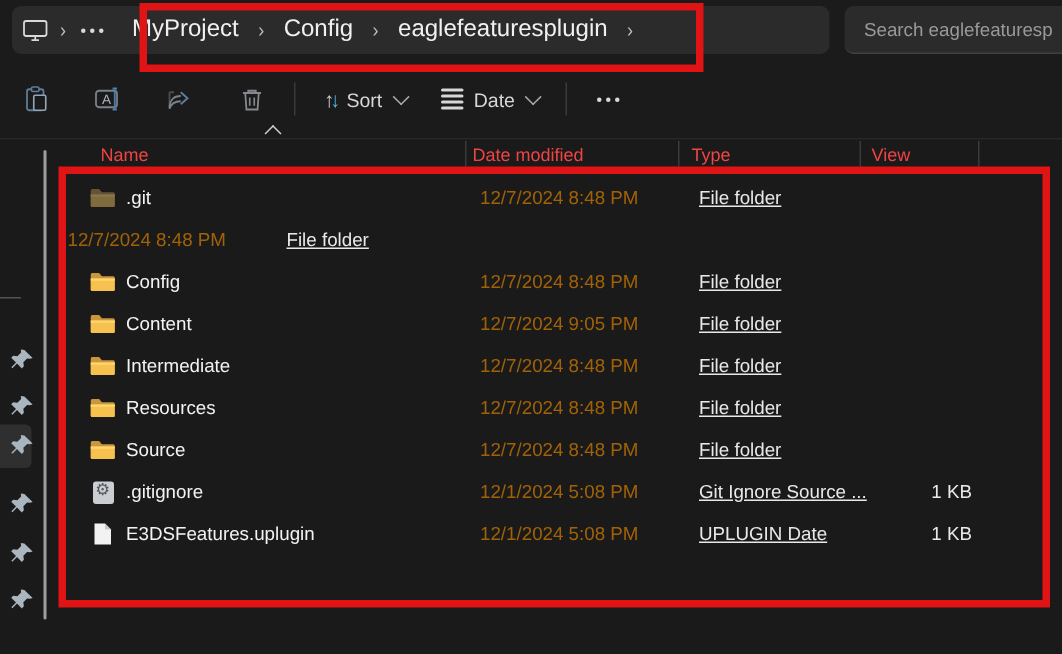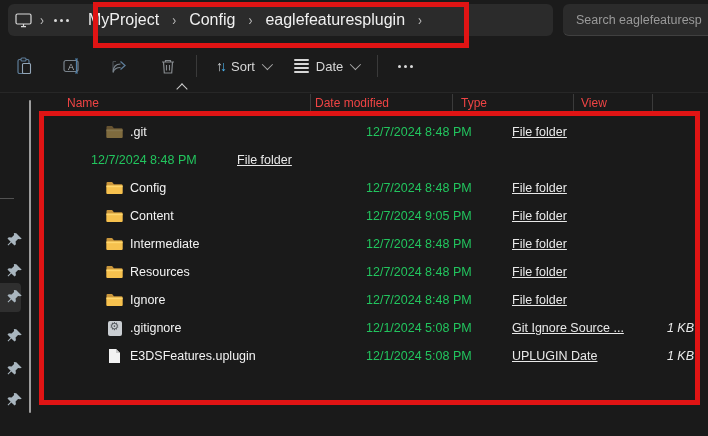--- a/index.html
+++ b/index.html
@@ -44,25 +44,25 @@
   .colheader{position:absolute;left:35px;top:92px;width:668px;height:22px;font-size:12px;color:#ef4444;}
   .colheader .h{position:absolute;top:4px;white-space:nowrap;}
   .h-name{left:32px;}
   .h-date{left:280px;}
   .h-type{left:426px;}
   .h-size{left:546px;}
   .col-div{position:absolute;top:2px;width:1px;height:17px;background:#3b3b3b;}
   .sort-caret{position:absolute;left:143px;top:-7px;width:7px;height:7px;border-left:1.3px solid #cfcfcf;border-top:1.3px solid #cfcfcf;transform:rotate(45deg);}
   
   .filelist{position:absolute;left:40px;top:118px;width:668px;}
-  .frow{display:flex;height:28px;align-items:center;font-size:12.5px;padding-left:46px;}
+  .frow{display:flex;height:28px;align-items:center;font-size:12.5px;}
   .c-name{width:275px;display:flex;align-items:center;padding-left:20px;box-sizing:border-box;gap:7px;color:#f3f3f3;white-space:nowrap;}
-  .c-date{width:142px;padding-left:5px;box-sizing:border-box;color:#22c55e;white-space:nowrap;}
+  .c-date{width:142px;padding-left:5px;box-sizing:border-box;color:#a16207;white-space:nowrap;}
   .c-type{width:121px;padding-left:9px;box-sizing:border-box;color:#e9e9e9;white-space:nowrap;text-decoration:underline;}
-  .c-size{width:79px;padding-right:9px;box-sizing:border-box;color:#e9e9e9;text-align:right;white-space:nowrap;font-style:italic;}
+  .c-size{width:79px;padding-right:9px;box-sizing:border-box;color:#e9e9e9;text-align:right;white-space:nowrap;}
   .ficon{width:17px;height:16px;display:flex;align-items:center;justify-content:center;flex:0 0 17px;}
   .dimfolder{filter:brightness(.55) saturate(.7);}
   .gearwrap{position:relative;width:14px;height:15px;}
   .gearwrap .docbg{position:absolute;inset:0;background:#caced2;border-radius:2px;}
   .gearwrap .gear{position:absolute;left:0;top:-1px;width:14px;text-align:center;font-size:11px;color:#55595e;}
   
   .rail-divider{position:absolute;left:0;top:198px;width:14px;height:1px;background:#525252;}
   .rail-scroll{position:absolute;left:29px;top:100px;width:2px;height:313px;background:#9d9d9d;border-radius:1px;}
   .pin{position:absolute;left:7px;width:17px;height:17px;}
   .pin-active-bg{position:absolute;left:0;top:283px;width:21px;height:29px;background:#2f2f2f;border-radius:0 4px 4px 0;}
@@ -253,21 +253,21 @@
      </div>
     <div class="frow">
        <div class="c-name">
         <span class="ficon">
           <svg class="" width="17" height="14" viewBox="0 0 17 14">
   <path d="M.5 2a1 1 0 0 1 1-1h4.6l1.8 2.2h7.6a1 1 0 0 1 1 1V12a1 1 0 0 1-1 1h-14a1 1 0 0 1-1-1z" fill="#c9963c"></path>
   <path d="M.5 4.6h16V12a1 1 0 0 1-1 1h-14a1 1 0 0 1-1-1z" fill="#f6c14e"></path>
   <path d="M.5 4.6h16v1.6H.5z" fill="#ffd66d"></path>
           </svg>
         </span>
-         <span>Ignore</span>
+         <span>Source</span>
       </div>
        <div class="c-date">12/7/2024 8:48 PM</div>
        <div class="c-type">File folder</div>
        <div class="c-size"></div>
      </div>
     <div class="frow">
        <div class="c-name">
         <span class="ficon">
           <span class="gearwrap">
             <span class="docbg"></span>

